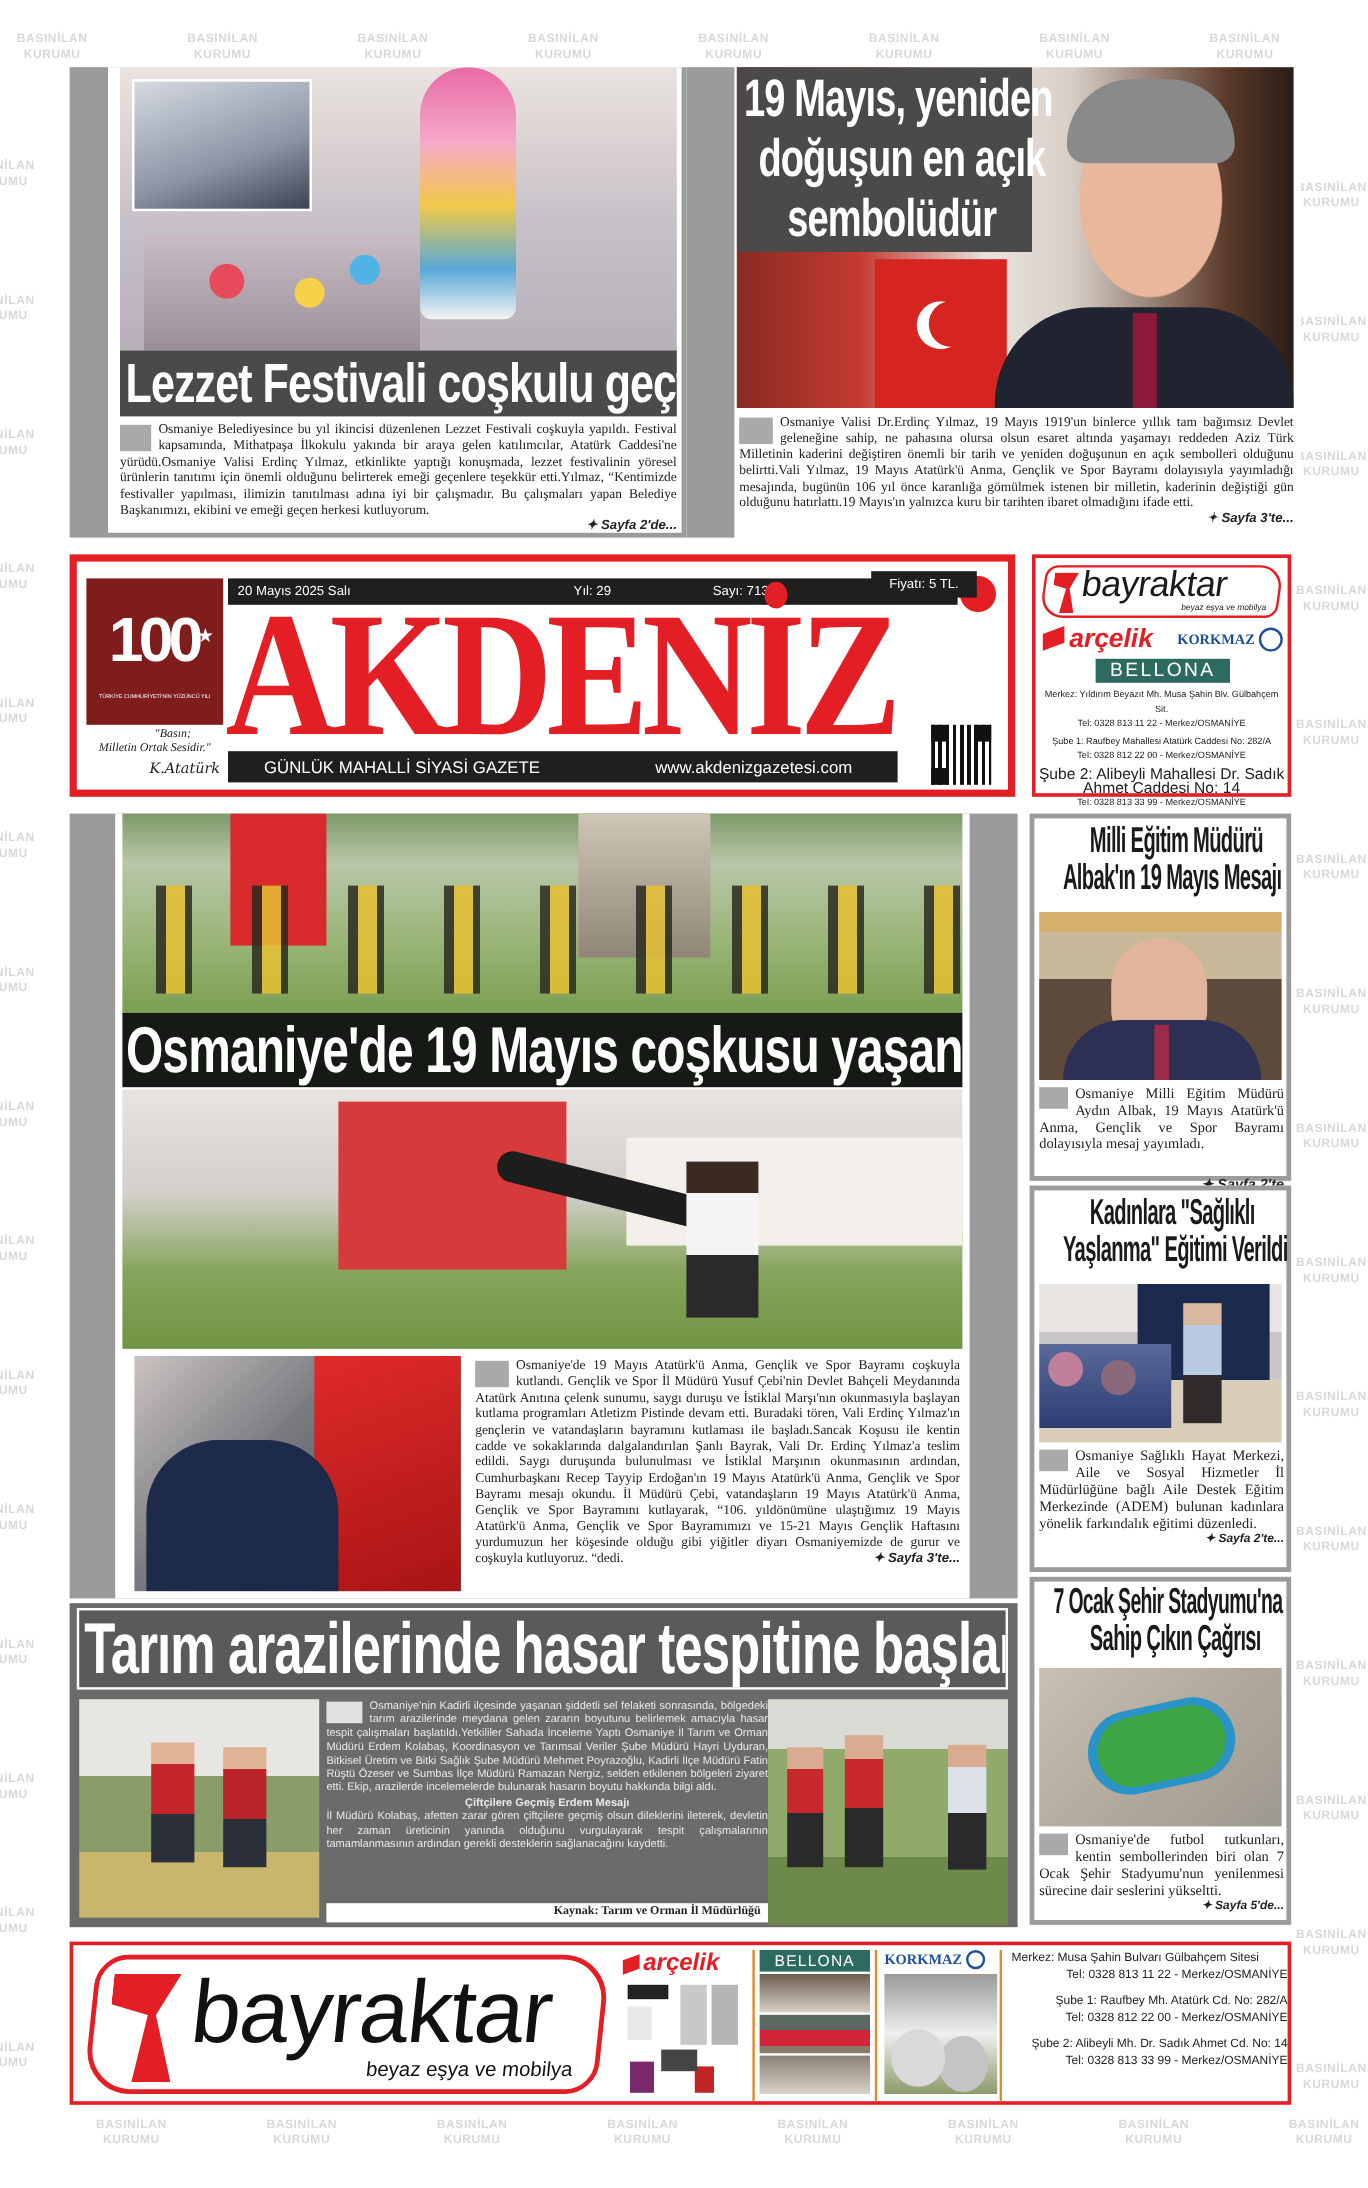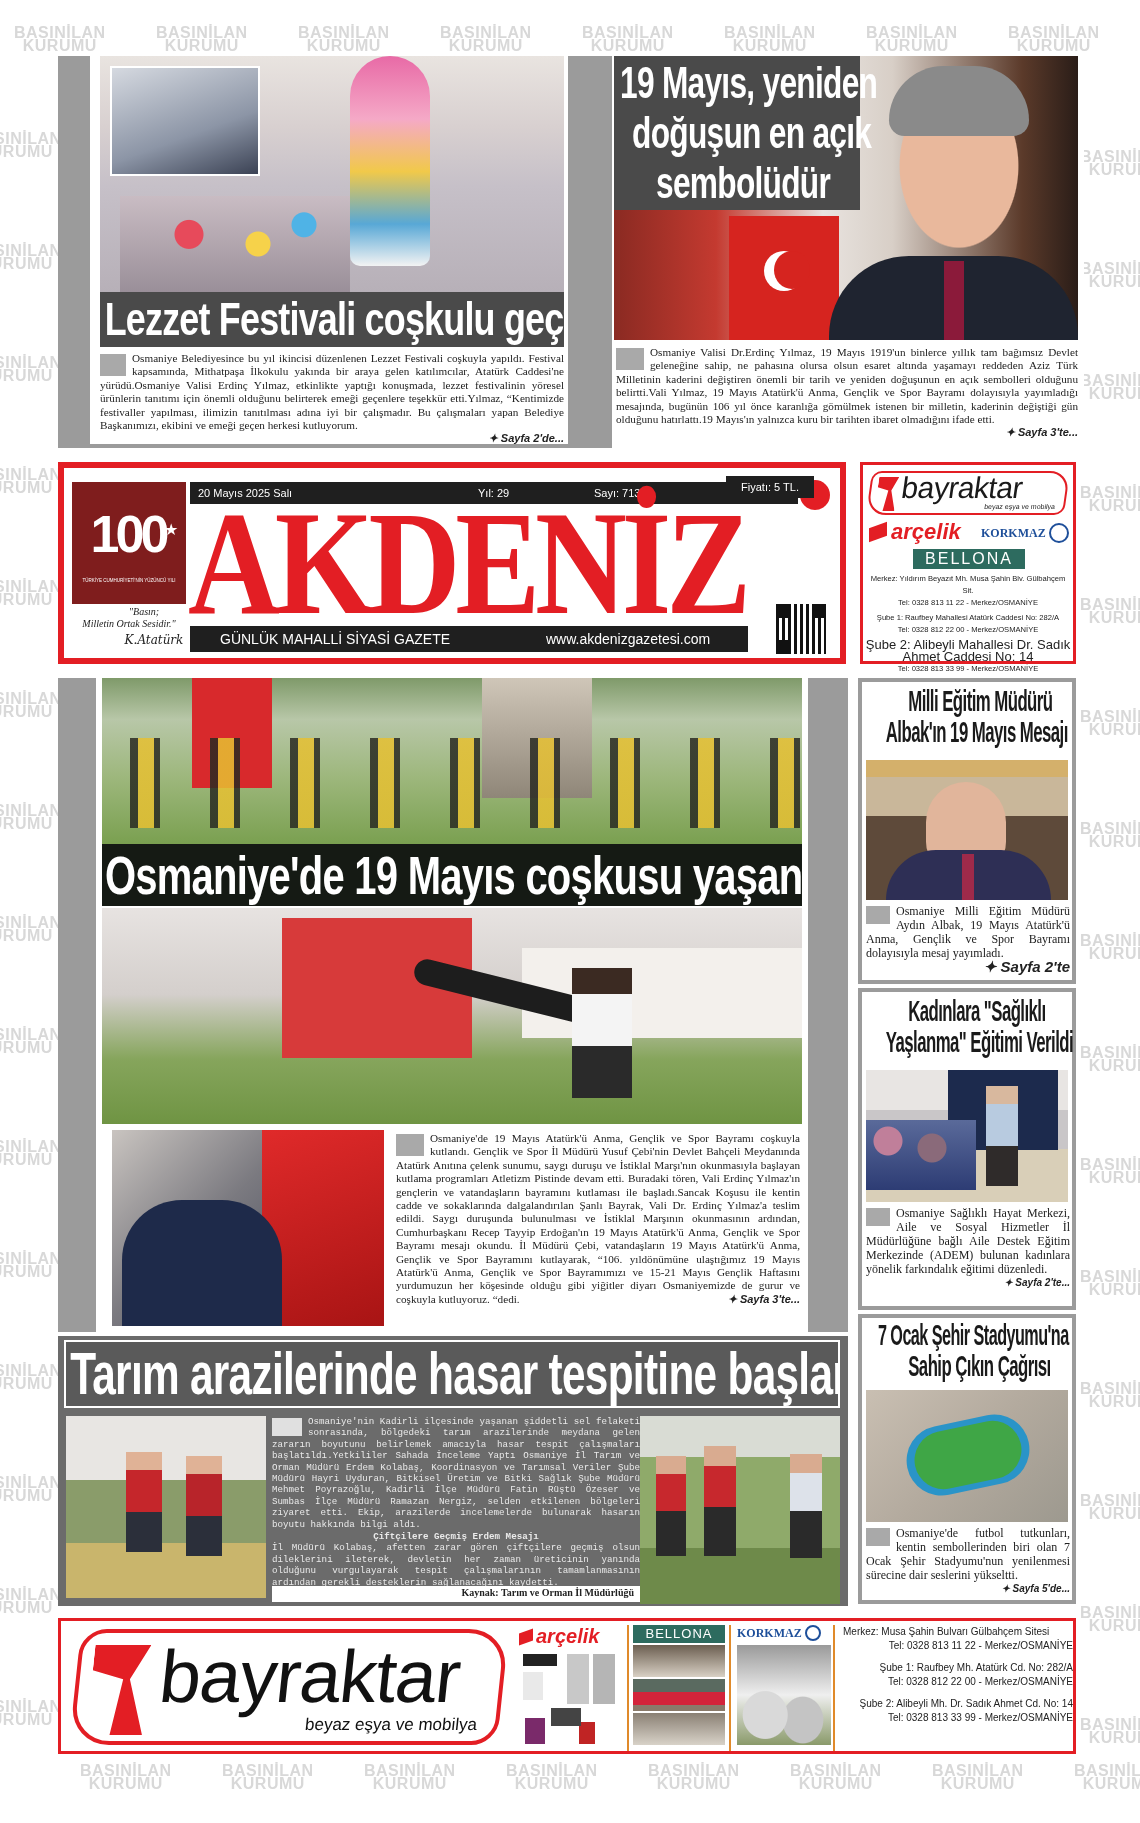--- a/index.html
+++ b/index.html
@@ -1,18 +1,18 @@
 <!DOCTYPE html>
 <html><head>
 <meta charset="utf-8">
 <style>
   * { box-sizing: border-box; margin: 0; padding: 0; }
   body { width: 1140px; height: 1823px; background: #ffffff; position: relative; overflow: hidden; font-family: "Liberation Serif", serif; color: #222; }
   .abs { position: absolute; }
-  .wm { position: absolute; color: #d8d8d8; font-family: "Liberation Sans", sans-serif; font-size: 16px; font-weight: bold; text-align: center; line-height: 13px; letter-spacing: 0.5px; }
+  .wm { position: absolute; color: #d8d8d8; font-family: "Liberation Sans", sans-serif; font-size: 10px; font-weight: bold; text-align: center; line-height: 13px; letter-spacing: 0.5px; }
   .gray-frame { background: #9b9b9b; }
   .photo { position: absolute; overflow: hidden; }
   .hl-cond { font-family: "Liberation Sans", sans-serif; font-weight: bold; transform-origin: left top; white-space: nowrap; letter-spacing: -1px; }
   .body-text { font-family: "Liberation Serif", serif; font-size: 11.2px; line-height: 13.4px; text-align: justify; color: #222; }
   .lead-box { float: left; background: #a9a9a9; margin: 2px 6px 0 0; }
   .more { font-family: "Liberation Sans", sans-serif; font-style: italic; font-weight: bold; font-size: 11px; float: right; }
   .ad-line { font-family: "Liberation Sans", sans-serif; font-size: 9px; line-height: 12px; text-align: center; color: #222; }
   .card { position: absolute; background: #fff; border: 4px solid #9b9b9b; }
   .card-title { font-family: "Liberation Sans", sans-serif; font-weight: bold; text-align: center; color: #1a1a1a; letter-spacing: -1px; line-height: 1.02; }
 </style>
@@ -342,21 +342,21 @@
     <div class="hl-cond" style="font-size:30px;transform:scaleX(0.56);transform-origin:center top;text-align:center;color:#1a1a1a;margin-left:-40px;margin-right:-40px;">Albak'ın 19 Mayıs Mesajı</div>
   </div>
   <div class="photo" style="left:4px;top:78px;width:202px;height:140px;background:linear-gradient(180deg,#d4b06b 0 12%,#c9b79a 12% 40%,#5e4a3a 40%);">
     <div style="position:absolute;left:60px;top:22px;width:80px;height:90px;border-radius:40px 40px 30px 30px;background:#e1b59b;"></div>
     <div style="position:absolute;left:20px;top:90px;width:165px;height:50px;background:#2e2f55;border-radius:50px 50px 0 0;"></div>
     <div style="position:absolute;left:96px;top:94px;width:12px;height:46px;background:#9e2a4a;"></div>
   </div>
   <div class="abs body-text" style="left:4px;top:222px;width:204px;font-size:12px;line-height:14px;">
     <span class="lead-box" style="width:24px;height:18px;"></span>
     <span>Osmaniye Milli Eğitim Müdürü Aydın Albak, 19 Mayıs Atatürk'ü Anma, Gençlik ve Spor Bayramı dolayısıyla mesaj yayımladı.</span>
-    <span class="more" style="font-size:15px;">✦ Sayfa 2'te</span>
+    <span class="more" style="font-size:12px;margin-top:20px;">✦ Sayfa 2'te</span>
   </div>
 </div>
 
 <div class="card" style="left:858px;top:988px;width:218px;height:322px;">
   <div class="card-title" style="margin-top:4px;">
     <div class="hl-cond" style="font-size:30px;transform:scaleX(0.56);transform-origin:center top;text-align:center;color:#1a1a1a;">Kadınlara "Sağlıklı</div>
     <div class="hl-cond" style="font-size:30px;transform:scaleX(0.56);transform-origin:center top;text-align:center;color:#1a1a1a;margin-left:-40px;margin-right:-40px;">Yaşlanma" Eğitimi Verildi</div>
   </div>
   <div class="photo" style="left:4px;top:78px;width:202px;height:132px;background:linear-gradient(180deg,#e8e5e3 0 30%,#c9c6c8 30% 60%,#d9cfb8 60%);">
     <div style="position:absolute;left:82px;top:0;width:110px;height:80px;background:#1c2a4d;"></div>
@@ -388,21 +388,21 @@
 </div>
 
 <div class="abs" style="left:58px;top:1336px;width:790px;height:270px;background:#6b6b6b;">
   <div class="abs" style="left:6px;top:4px;width:776px;height:68px;background:#5a5a5a;border:2px solid #fff;overflow:hidden;">
     <div class="hl-cond" style="color:#fff;font-size:60px;line-height:64px;padding-left:6px;transform:scaleX(0.706);">Tarım arazilerinde hasar tespitine başlandı</div>
   </div>
   <div class="photo" style="left:8px;top:80px;width:200px;height:182px;background:linear-gradient(180deg,#e8e6e3 0 35%,#8a9c6a 35% 70%,#c9b56c 70%);">
     <div style="position:absolute;left:60px;top:36px;width:36px;height:100px;background:linear-gradient(180deg,#e0b296 0 18%,#c5262b 18% 60%,#2b2f3a 60%);"></div>
     <div style="position:absolute;left:120px;top:40px;width:36px;height:100px;background:linear-gradient(180deg,#e0b296 0 18%,#b8242a 18% 60%,#2b2f3a 60%);"></div>
   </div>
-  <div class="abs" style="left:214px;top:80px;width:368px;height:170px;color:#eaeaea;font-family:Liberation Mono, monospace;font-size:9.2px;line-height:11.4px;text-align:justify;">
+  <div class="abs" style="left:214px;top:80px;width:368px;height:170px;color:#eaeaea;font-family:Liberation Sans, sans-serif;font-size:9.2px;line-height:11.4px;text-align:justify;">
     <span class="lead-box" style="width:30px;height:18px;background:#e0e0e0;"></span>
     <span>Osmaniye'nin Kadirli ilçesinde yaşanan şiddetli sel felaketi sonrasında, bölgedeki tarım arazilerinde meydana gelen zararın boyutunu belirlemek amacıyla hasar tespit çalışmaları başlatıldı.Yetkililer Sahada İnceleme Yaptı Osmaniye İl Tarım ve Orman Müdürü Erdem Kolabaş, Koordinasyon ve Tarımsal Veriler Şube Müdürü Hayri Uyduran, Bitkisel Üretim ve Bitki Sağlık Şube Müdürü Mehmet Poyrazoğlu, Kadirli İlçe Müdürü Fatin Rüştü Özeser ve Sumbas İlçe Müdürü Ramazan Nergiz, selden etkilenen bölgeleri ziyaret etti. Ekip, arazilerde incelemelerde bulunarak hasarın boyutu hakkında bilgi aldı.</span>
     <div style="text-align:center;font-weight:bold;margin-top:1px;">Çiftçilere Geçmiş Erdem Mesajı</div>
     <div>İl Müdürü Kolabaş, afetten zarar gören çiftçilere geçmiş olsun dileklerini ileterek, devletin her zaman üreticinin yanında olduğunu vurgulayarak tespit çalışmalarının tamamlanmasının ardından gerekli desteklerin sağlanacağını kaydetti.</div>
   </div>
   <div class="abs" style="left:214px;top:250px;width:368px;height:16px;background:#fff;">
     <span style="position:absolute;right:6px;top:1px;font-family:'Liberation Serif',serif;font-weight:bold;font-size:10px;color:#222;">Kaynak: Tarım ve Orman İl Müdürlüğü</span>
   </div>
   <div class="photo" style="left:582px;top:80px;width:200px;height:188px;background:linear-gradient(180deg,#d9dcd4 0 22%,#8faa6a 22% 70%,#6e8a4a 70%);">
     <div style="position:absolute;left:16px;top:40px;width:30px;height:100px;background:linear-gradient(180deg,#d9ab90 0 18%,#c7282d 18% 55%,#2a2a2a 55%);"></div>

